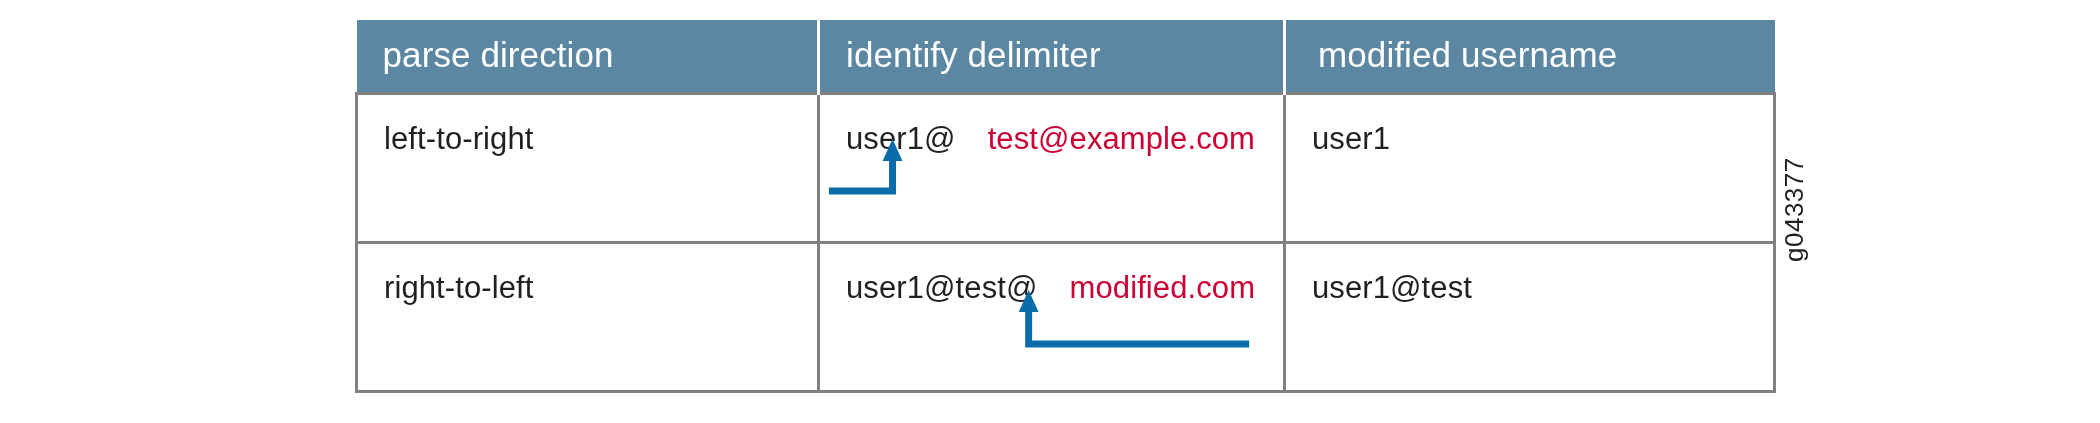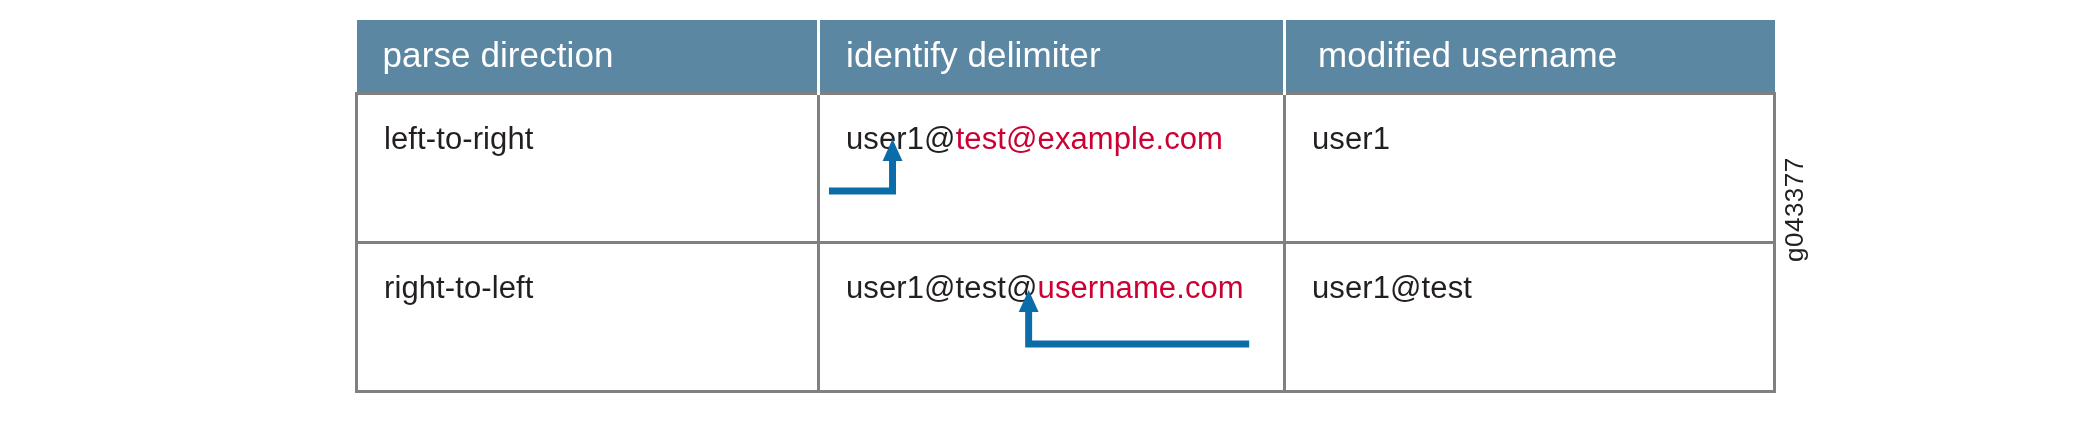--- a/index.html
+++ b/index.html
@@ -63,21 +63,21 @@
 
   .cell-text {
     display: block;
     font-size: 31px;
     color: #231f20;
     padding: 26px 0 0 26px;
     white-space: nowrap;
     letter-spacing: 0.1px;
   }
 
-  .tok-red { color: #cc0033; }
+  .tok-red { color: #cc0033; margin-left: 32px; }
   .tok-dark { color: #231f20; }
 
   
   .arrow-layer {
     position: absolute;
     left: 0;
     top: 0;
     width: 100%;
     height: 100%;
     pointer-events: none;
@@ -137,21 +137,21 @@
           <span class="cell-text">user1</span>
         </td>
       </tr>
 
       <tr>
         <td>
           <span class="cell-text">right-to-left</span>
         </td>
 
         <td>
-          <span class="cell-text"><span class="tok-dark">user1@test@</span><span class="tok-red">username.com</span></span>
+          <span class="cell-text"><span class="tok-dark">user1@test@</span><span class="tok-red">modified.com</span></span>
 
           <svg class="arrow-layer" viewBox="0 0 466 146" preserveAspectRatio="none">
 
             <path d="M 432 100 L 210 100 L 210 64" fill="none" stroke="#0b6caa" stroke-width="7"></path>
             <polygon points="210,46 200,68 220,68" fill="#0b6caa"></polygon>
           </svg>
         </td>
 
         <td>
           <span class="cell-text">user1@test</span>

